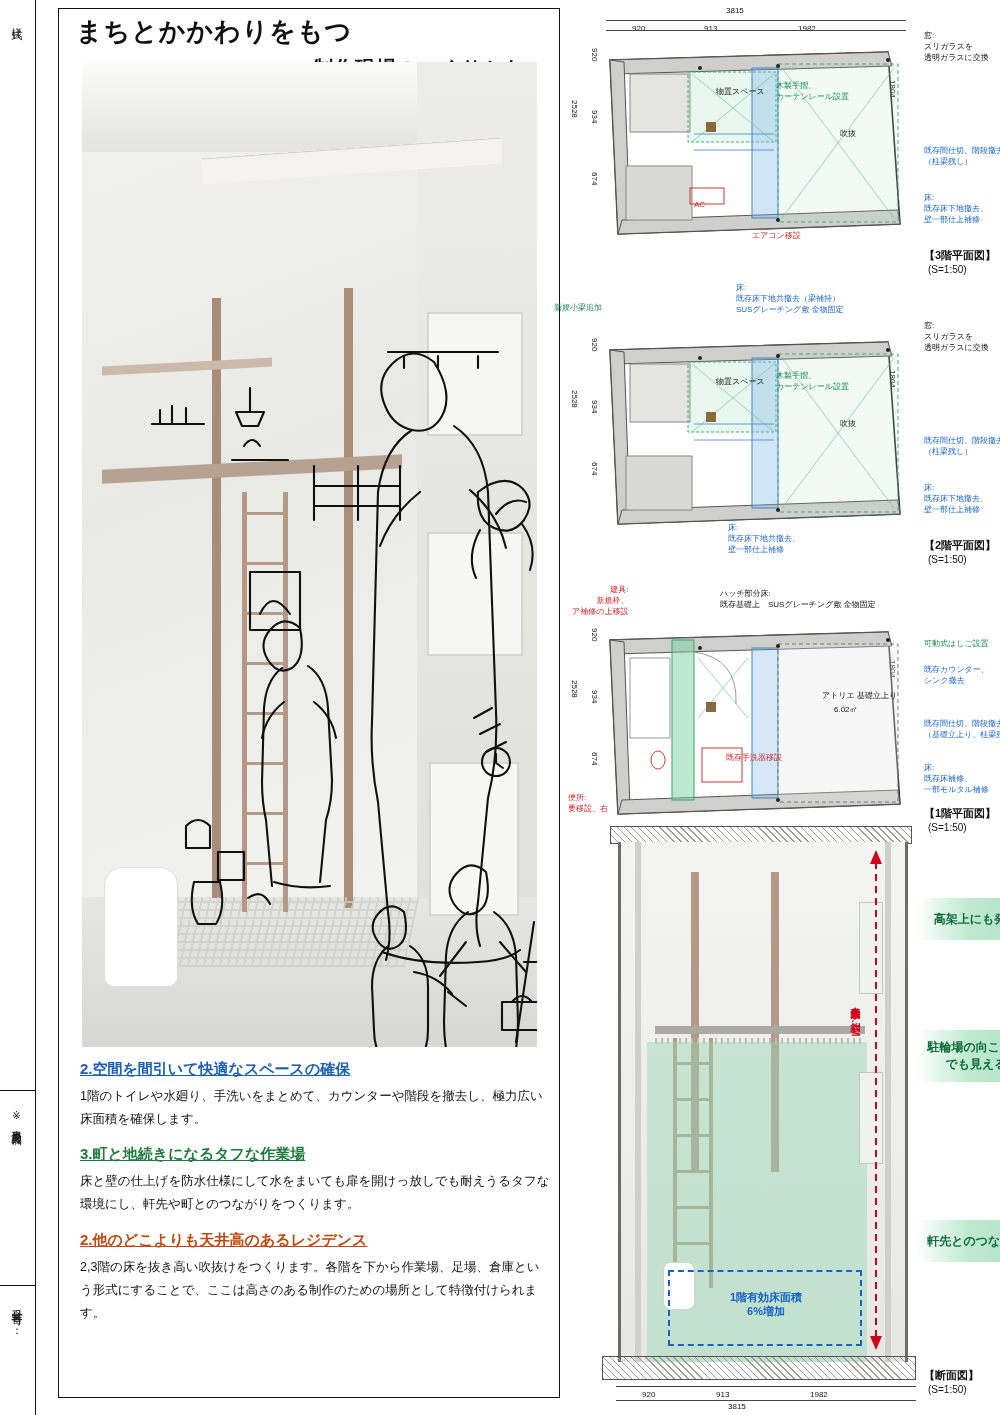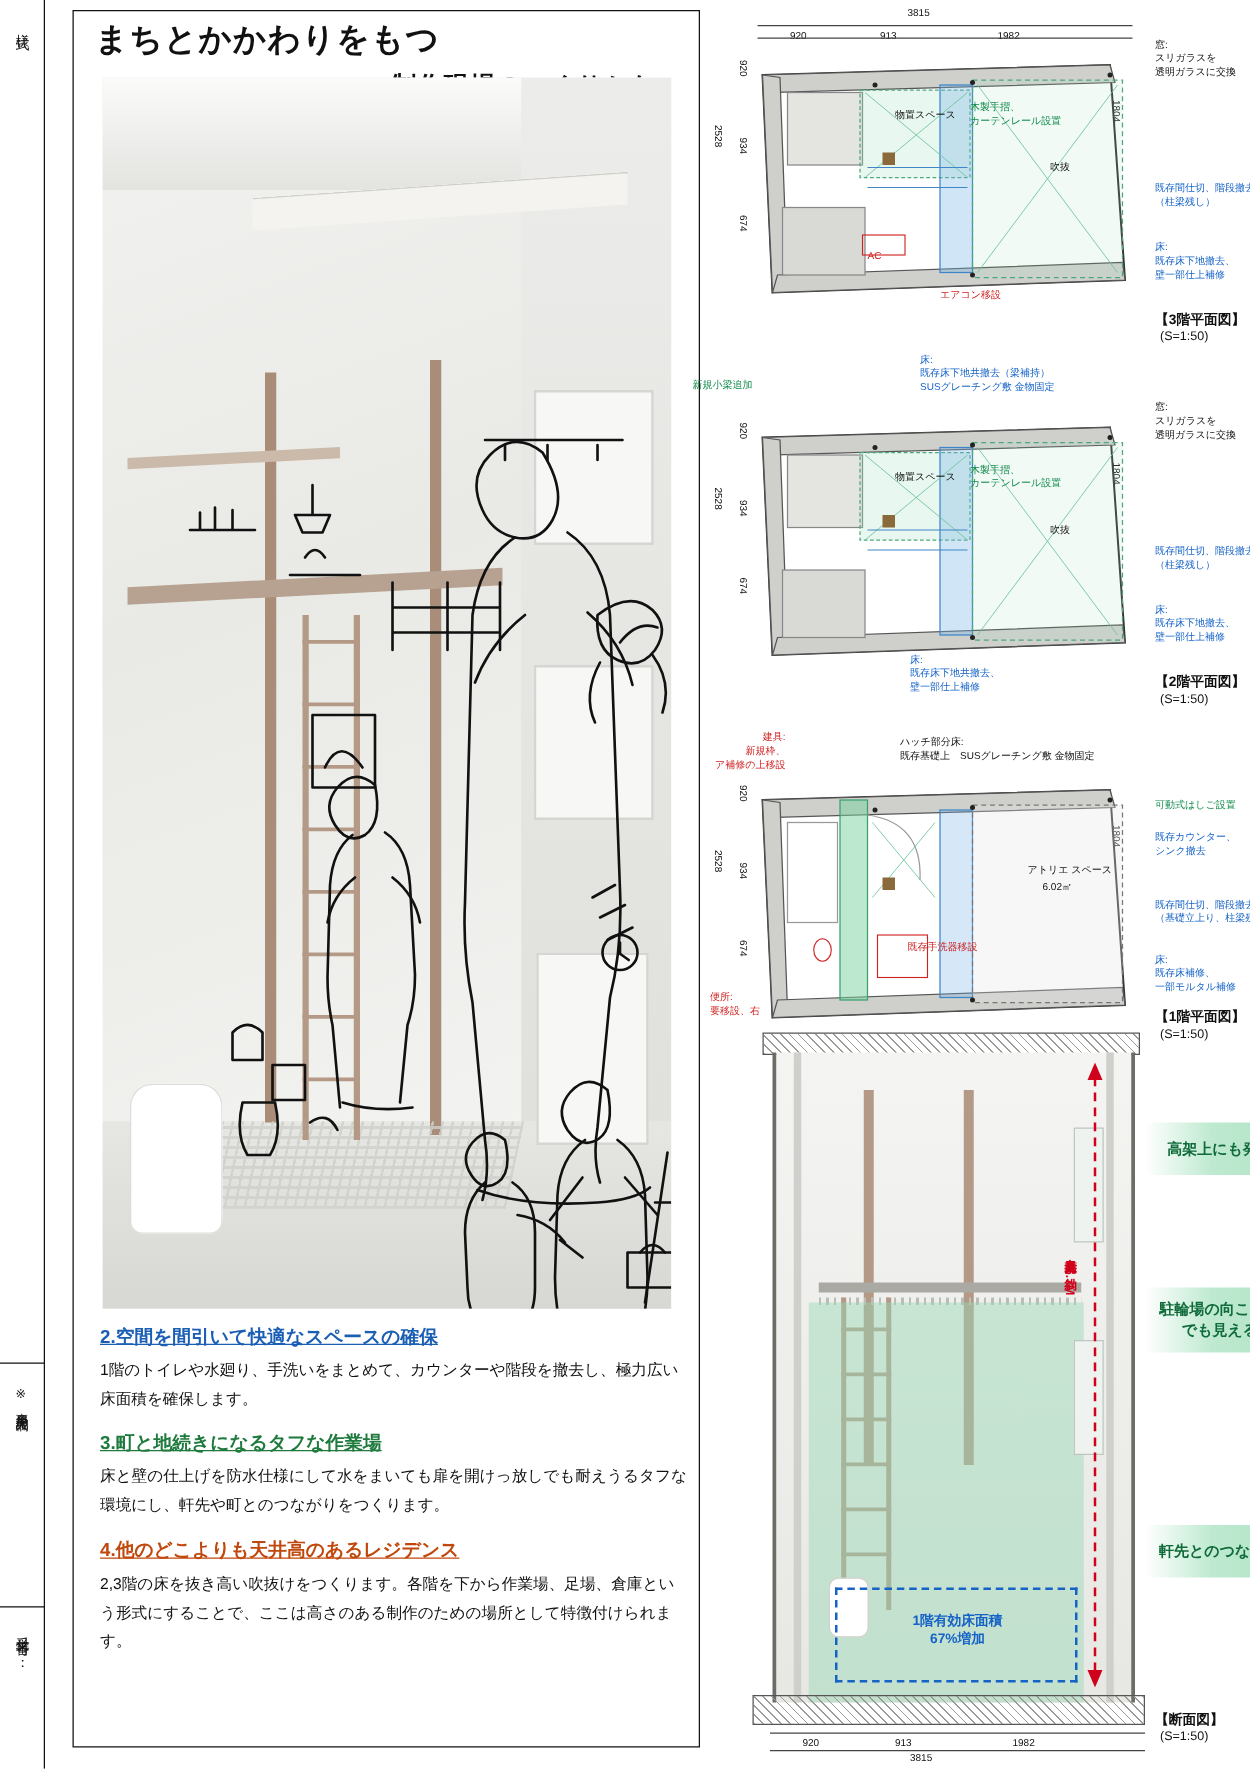--- a/index.html
+++ b/index.html
@@ -181,21 +181,21 @@
           <path d="M306 290 h110 M322 294 v12 M356 294 v12 M396 294 v12"></path>
         </g>
       </svg>
     </div>
 
     <div class="texts">
       <h3 class="h-blue">2.空間を間引いて快適なスペースの確保</h3>
       <p class="body-jp">1階のトイレや水廻り、手洗いをまとめて、カウンターや階段を撤去し、極力広い床面積を確保します。</p>
       <h3 class="h-green">3.町と地続きになるタフな作業場</h3>
       <p class="body-jp">床と壁の仕上げを防水仕様にして水をまいても扉を開けっ放しでも耐えうるタフな環境にし、軒先や町とのつながりをつくります。</p>
-      <h3 class="h-orange">4.他のどこよりも天井高のあるレジデンス</h3>
+      <h3 class="h-orange">2.他のどこよりも天井高のあるレジデンス</h3>
       <p class="body-jp">2,3階の床を抜き高い吹抜けをつくります。各階を下から作業場、足場、倉庫という形式にすることで、ここは高さのある制作のための場所として特徴付けられます。</p>
     </div>
 
     <div class="plans">
 
       <div class="plan" style="top:0;height:280px;">
 
         <div class="dimtxt" style="left:150px;top:6px;">3815</div>
         <div style="position:absolute;left:30px;top:20px;width:300px;height:1px;background:#444;"></div>
         <div class="dimtxt" style="left:56px;top:24px;">920</div>
@@ -337,21 +337,21 @@
             <rect x="100" y="130" width="40" height="34"></rect>
             <ellipse cx="56" cy="142" rx="7" ry="9"></ellipse>
           </g>
           <rect x="104" y="84" width="10" height="10" fill="#8a6a3a"></rect>
           <circle cx="98" cy="30" r="2" fill="#222"></circle>
             <circle cx="176" cy="28" r="2" fill="#222"></circle>
           <circle cx="176" cy="182" r="2" fill="#222"></circle>
             <circle cx="286" cy="22" r="2" fill="#222"></circle>
         </svg>
 
-        <div class="label lbl-bold" style="left:246px;top:110px;">アトリエ スペース</div>
+        <div class="label lbl-bold" style="left:246px;top:110px;">アトリエ 基礎立上り</div>
         <div class="label" style="left:258px;top:124px;">6.02㎡</div>
         <div class="label lbl-green" style="left:348px;top:58px;">可動式はしご設置</div>
         <div class="label lbl-blue" style="left:348px;top:84px;white-space:pre;">既存カウンター、
 シンク撤去</div>
         <div class="label lbl-blue" style="left:348px;top:138px;white-space:pre;">既存間仕切、階段撤去
 （基礎立上り、柱梁残し）</div>
         <div class="label lbl-blue" style="left:348px;top:182px;white-space:pre;">床:
 既存床補修、
 一部モルタル補修</div>
         <div class="label lbl-red" style="left:150px;top:172px;text-align:center;">既存手洗器移設</div>
@@ -389,21 +389,21 @@
           <div style="position:absolute;left:42px;bottom:52px;width:30px;height:46px;background:#fff;border-radius:8px;border:1px solid #d2d2cd;"></div>
 
           <div style="position:absolute;right:22px;top:60px;width:22px;height:90px;background:#eef3ef;border:1px solid #bfc5c0;"></div>
           <div style="position:absolute;right:22px;top:230px;width:22px;height:90px;background:#eef3ef;border:1px solid #bfc5c0;"></div>
         </div>
 
         <div class="hatch" style="left:26px;top:536px;width:312px;height:22px;border:1px solid #555;"></div>
 
         <div class="dashblue" style="left:92px;top:450px;width:190px;height:72px;"></div>
         <div class="bluetxt-center" style="left:120px;top:470px;width:140px;white-space:pre;">1階有効床面積
-67%増加</div>
+6%増加</div>
 
         <div class="redarrow" style="left:292px;top:30px;width:16px;height:500px;">
           <svg width="16" height="500">
             <line x1="8" y1="12" x2="8" y2="488" stroke="#d0021b" stroke-width="2" stroke-dasharray="7 5"></line>
             <polygon points="8,0 2,14 14,14" fill="#d0021b"></polygon>
             <polygon points="8,500 2,486 14,486" fill="#d0021b"></polygon>
           </svg>
         </div>
         <div class="redtxt" style="left:272px;top:180px;">最大天井高さ 約6.7M</div>
 

